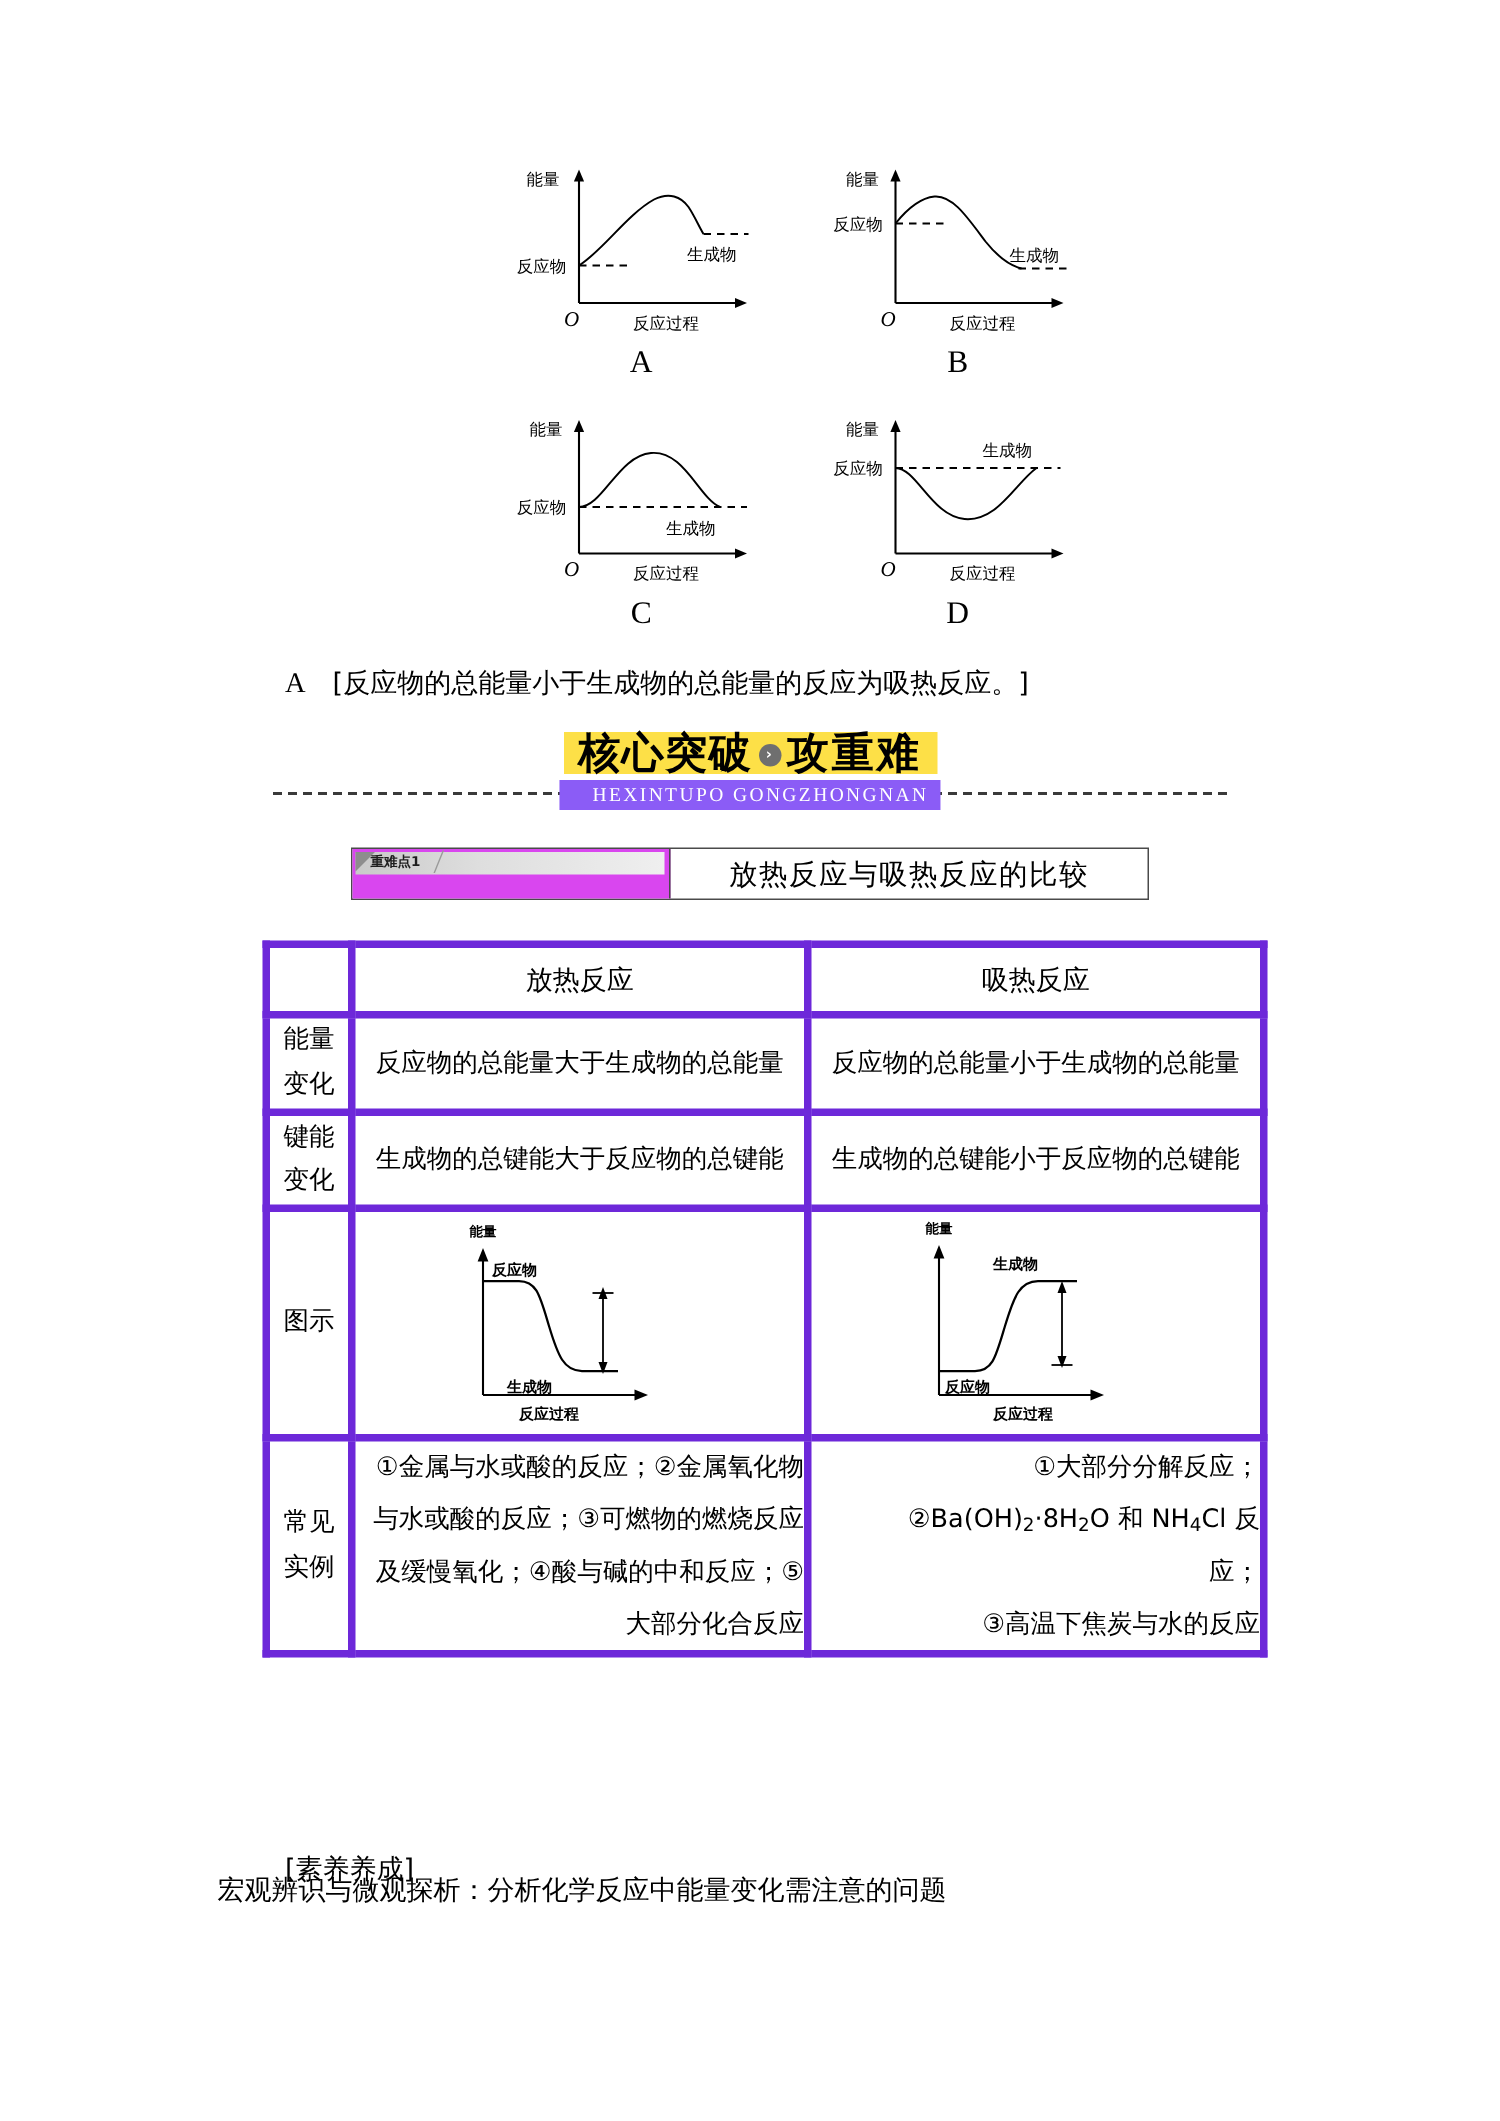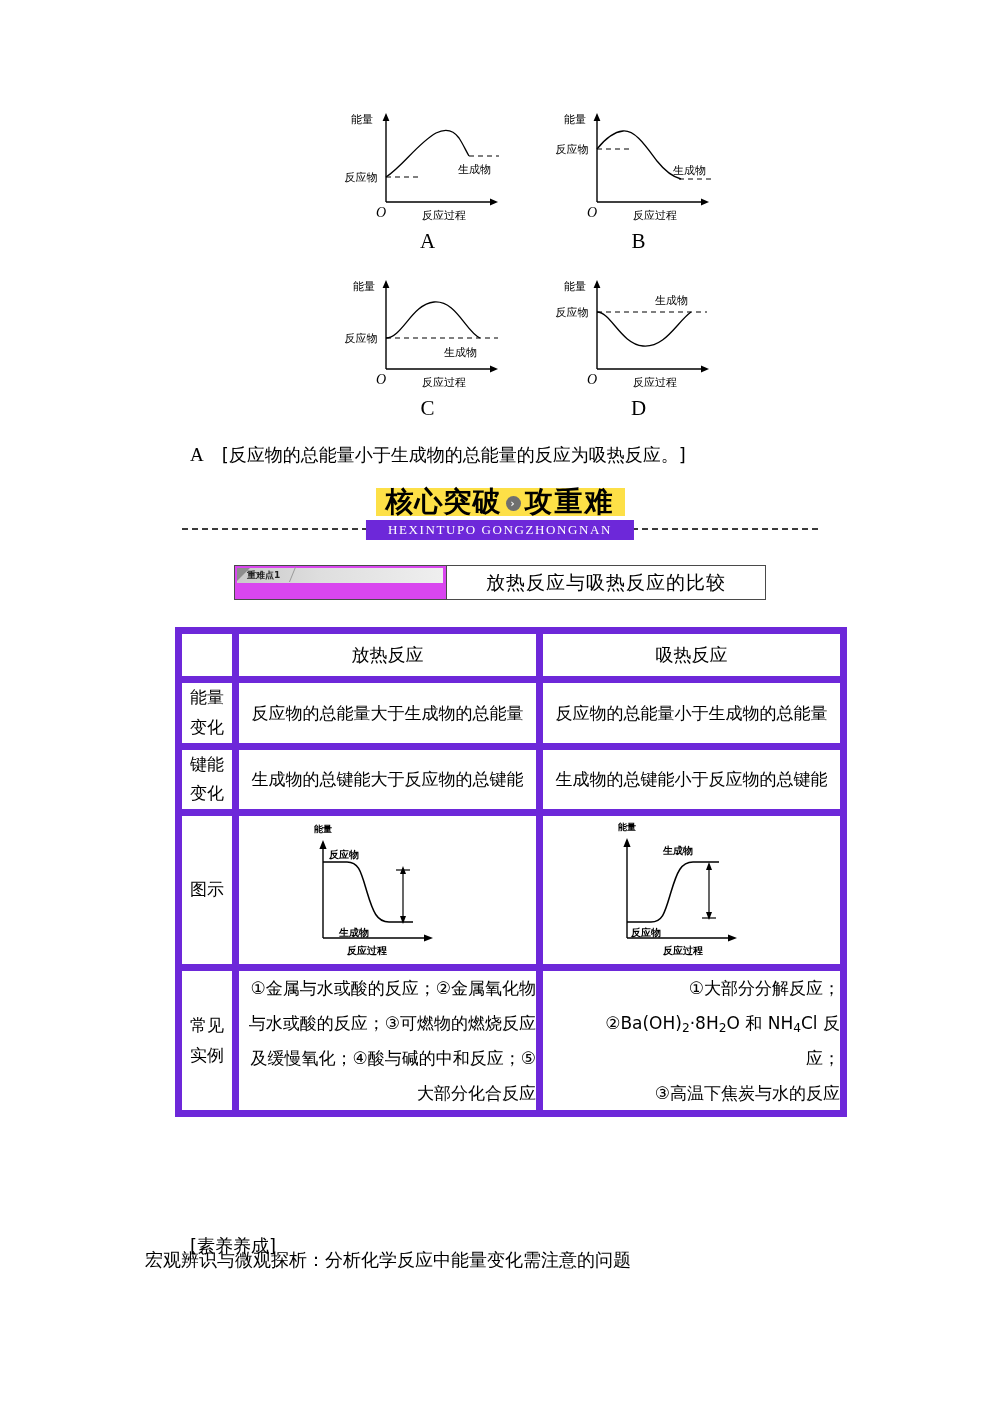--- a/index.html
+++ b/index.html
@@ -127,26 +127,26 @@
   }
   .banner-title .t2 {
     font-weight: bold;
     letter-spacing: 2px;
   }
   .banner-pinyin {
     position: absolute;
     left: 50%;
     transform: translateX(-50%);
     top: 32px;
-    background: #6d28d9;
+    background: #8b5cf6;
     color: #ffffff;
     font-family: "Liberation Serif", serif;
     font-size: 13px;
     letter-spacing: 1.6px;
-    padding: 2px 22px 2px 22px;
+    padding: 2px 8px 2px 22px;
     z-index: 4;
     white-space: nowrap;
   }
 
   
   .subhead {
     position: absolute;
     left: 234px;
     top: 565px;
     width: 532px;
@@ -211,21 +211,21 @@
   
   .cmp-table {
     position: absolute;
     left: 175px;
     top: 627px;
     width: 665px;
     border-collapse: collapse;
     table-layout: fixed;
   }
   .cmp-table td, .cmp-table th {
-    border: 7px solid #6d28d9;
+    border: 5px solid #6d28d9;
     padding: 0;
     vertical-align: middle;
     font-weight: normal;
   }
   .col-label { width: 57px; }
   .col-exo   { width: 304px; }
   .col-endo  { width: 304px; }
 
   .cell-label {
     text-align: center;

